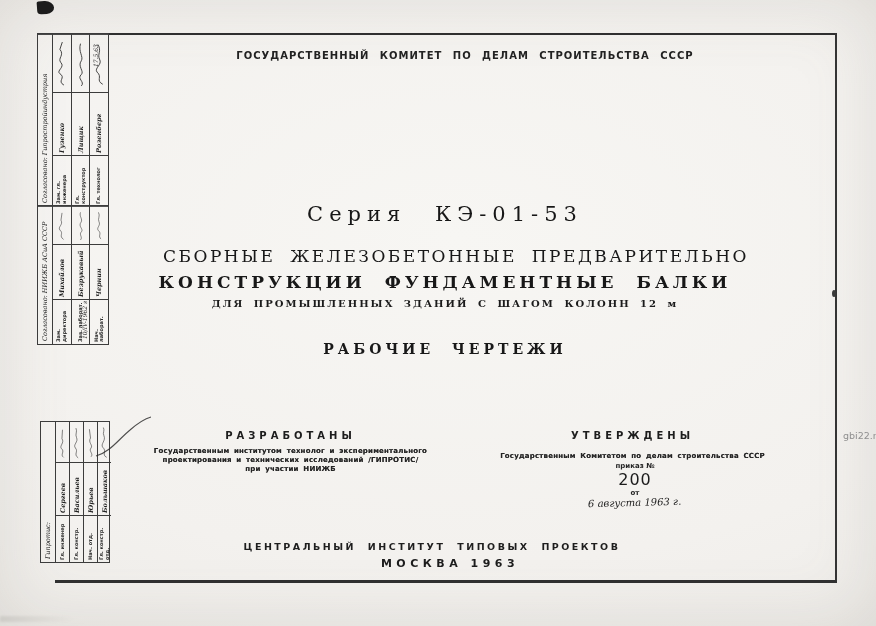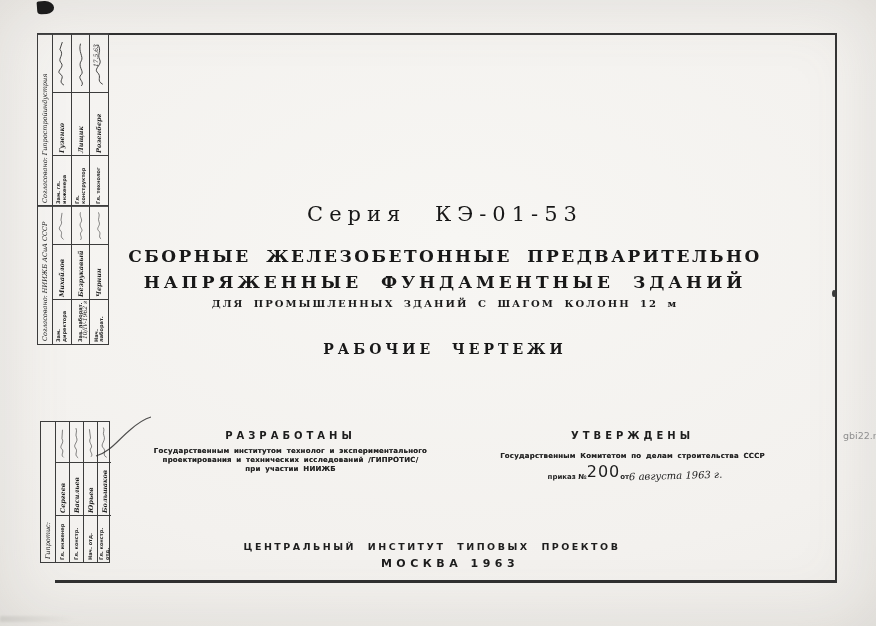--- a/index.html
+++ b/index.html
@@ -18,32 +18,32 @@
   .frame-right{left:835px;top:33px;width:2px;height:549px;background:#343434;}
   .frame-bottom{left:55px;top:580px;width:782px;height:3px;background:#303030;}
   .corner-mark{left:37px;top:1px;width:17px;height:13px;background:#1c1c1c;border-radius:10% 55% 45% 25%;transform:rotate(-4deg);}
   .blemish{left:832px;top:290px;width:4px;height:7px;background:#3a3a3a;border-radius:50%;}
   .smudge-bl{left:0px;top:616px;width:74px;height:6px;background:linear-gradient(90deg,#b9b7b2,#d9d7d2 70%,transparent);opacity:.45;filter:blur(1px);}
 
   
   .org-header{left:140px;top:50px;width:650px;font-size:10px;font-weight:bold;letter-spacing:1px;word-spacing:6px;color:#222;}
   .series-caption{left:125px;top:175px;width:650px;font-family:"DejaVu Serif","Liberation Serif",serif;font-weight:bold;font-size:12px;letter-spacing:1px;word-spacing:3px;color:#1d1d1d;}
   .series-title{left:120px;top:202px;width:650px;font-family:"DejaVu Serif","Liberation Serif",serif;font-size:21px;letter-spacing:6px;word-spacing:16px;color:#171717;}
-  .title-l1{left:95px;top:246px;width:700px;font-family:"DejaVu Serif","Liberation Serif",serif;font-weight:bold;font-size:17px;letter-spacing:2.5px;word-spacing:7px;color:#181818;}
+  .title-l1{left:106px;top:246px;width:700px;font-family:"DejaVu Serif","Liberation Serif",serif;font-weight:normal;font-size:17px;letter-spacing:2.5px;word-spacing:7px;color:#181818;}
   .title-l2{left:95px;top:272px;width:700px;font-family:"DejaVu Serif","Liberation Serif",serif;font-weight:bold;font-size:17px;letter-spacing:4px;word-spacing:9px;color:#181818;}
   .title-l3{left:95px;top:298px;width:700px;font-family:"DejaVu Serif","Liberation Serif",serif;font-weight:bold;font-size:10px;letter-spacing:2px;word-spacing:4px;color:#1b1b1b;}
   .worktype{left:95px;top:341px;width:700px;font-family:"DejaVu Serif","Liberation Serif",serif;font-weight:bold;font-size:14px;letter-spacing:4px;word-spacing:9px;color:#181818;}
 
   .col-heading{font-size:10px;font-weight:bold;letter-spacing:4px;color:#1d1d1d;}
   .dev-heading{left:148px;top:430px;width:285px;}
   .app-heading{left:490px;top:430px;width:285px;}
   .small-print{font-size:7px;font-weight:bold;letter-spacing:.2px;word-spacing:2px;line-height:9px;color:#242424;text-shadow:0 0 .5px rgba(0,0,0,.55);}
   .dev-body{left:143px;top:447px;width:295px;}
   .app-line1{left:485px;top:452px;width:295px;}
-  .order-line{left:490px;top:462px;width:290px;display:flex;justify-content:center;align-items:flex-end;gap:0;white-space:nowrap;}
+  .order-line{left:490px;top:462px;width:290px;display:flex;justify-content:center;align-items:center;gap:0;white-space:nowrap;flex-direction:column;}
   .order-prefix,.order-from{font-size:7px;font-weight:bold;color:#242424;}
   .order-number{font-size:16px;font-weight:normal;color:#1c1c1c;letter-spacing:1px;}
   .order-date{font-size:10px;font-style:italic;font-family:"DejaVu Serif","Liberation Serif",serif;color:#1e1e1e;transform:rotate(-1.5deg);}
   .publisher{left:97px;top:541px;width:670px;font-size:9.5px;font-weight:bold;letter-spacing:2.5px;word-spacing:6px;color:#1e1e1e;}
   .city-year{left:115px;top:557px;width:670px;font-size:11px;font-weight:bold;letter-spacing:4.5px;color:#1c1c1c;}
 
   .watermark{left:843px;top:430px;font-size:9.5px;color:#8f8f8f;letter-spacing:0;}
 
   
   .stamp{position:absolute;transform-origin:0 0;transform:rotate(-90deg);border:1.2px solid #3c3c3c;display:flex;flex-direction:column;background:rgba(255,255,255,.12);}
@@ -73,23 +73,24 @@
 
 <div class="page">
 
   <div class="abs frame-top"></div>
   <div class="abs frame-right"></div>
   <div class="abs frame-bottom"></div>
   <div class="abs corner-mark"></div>
   <div class="abs blemish"></div>
   <div class="abs smudge-bl"></div>
 
+  <div class="abs ctr org-header">ГОСУДАРСТВЕННЫЙ КОМИТЕТ ПО ДЕЛАМ СТРОИТЕЛЬСТВА СССР</div>
   <div class="abs ctr series-title">Серия КЭ-01-53</div>
   <div class="abs ctr title-l1">СБОРНЫЕ ЖЕЛЕЗОБЕТОННЫЕ ПРЕДВАРИТЕЛЬНО</div>
-  <div class="abs ctr title-l2">НАПРЯЖЕННЫЕ ФУНДАМЕНТНЫЕ ЗДАНИЙ</div>
+  <div class="abs ctr title-l2">КОНСТРУКЦИИ ФУНДАМЕНТНЫЕ БАЛКИ</div>
   <div class="abs ctr title-l3">ДЛЯ ПРОМЫШЛЕННЫХ ЗДАНИЙ С ШАГОМ КОЛОНН 12 м</div>
   <div class="abs ctr worktype">РАБОЧИЕ ЧЕРТЕЖИ</div>
 
   <div class="abs ctr col-heading dev-heading">РАЗРАБОТАНЫ</div>
   <div class="abs ctr small-print dev-body">
     <div>Государственным институтом технолог и экспериментального</div>
     <div>проектирования и технических исследований /ГИПРОТИС/</div>
     <div>при участии НИИЖБ</div>
   </div>
 

